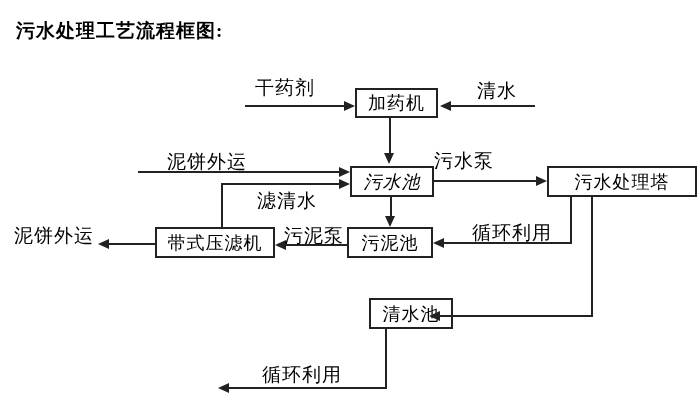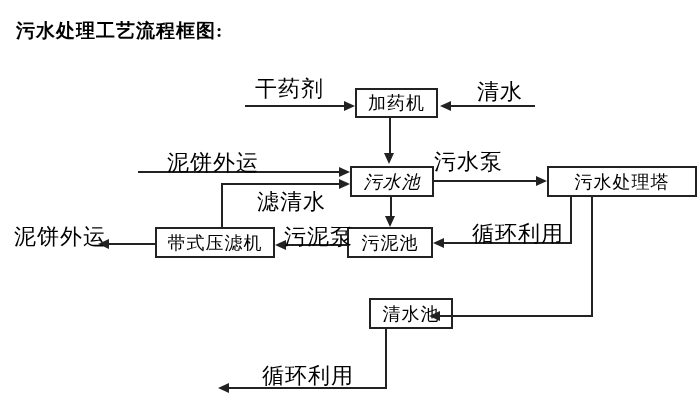--- a/index.html
+++ b/index.html
@@ -21,21 +21,21 @@
     font-size:19px;font-weight:bold;
     letter-spacing:1px;white-space:nowrap;
   }
   .node{
     position:absolute;box-sizing:border-box;
     border:2px solid var(--line);background:var(--bg);
     display:flex;align-items:center;justify-content:center;
     font-size:18px;letter-spacing:1px;white-space:nowrap;
   }
   .lbl{
-    position:absolute;font-size:22px;letter-spacing:1px;
+    position:absolute;font-size:19px;letter-spacing:1px;
     white-space:nowrap;line-height:1;
   }
   .hl{position:absolute;height:2px;background:var(--line);}
   .vl{position:absolute;width:2px;background:var(--line);}
   .ah{position:absolute;width:0;height:0;}
   .ah-r{border-top:5px solid transparent;border-bottom:5px solid transparent;border-left:11px solid var(--line);}
   .ah-l{border-top:5px solid transparent;border-bottom:5px solid transparent;border-right:11px solid var(--line);}
   .ah-d{border-left:5px solid transparent;border-right:5px solid transparent;border-top:11px solid var(--line);}
 </style>
 </head>

